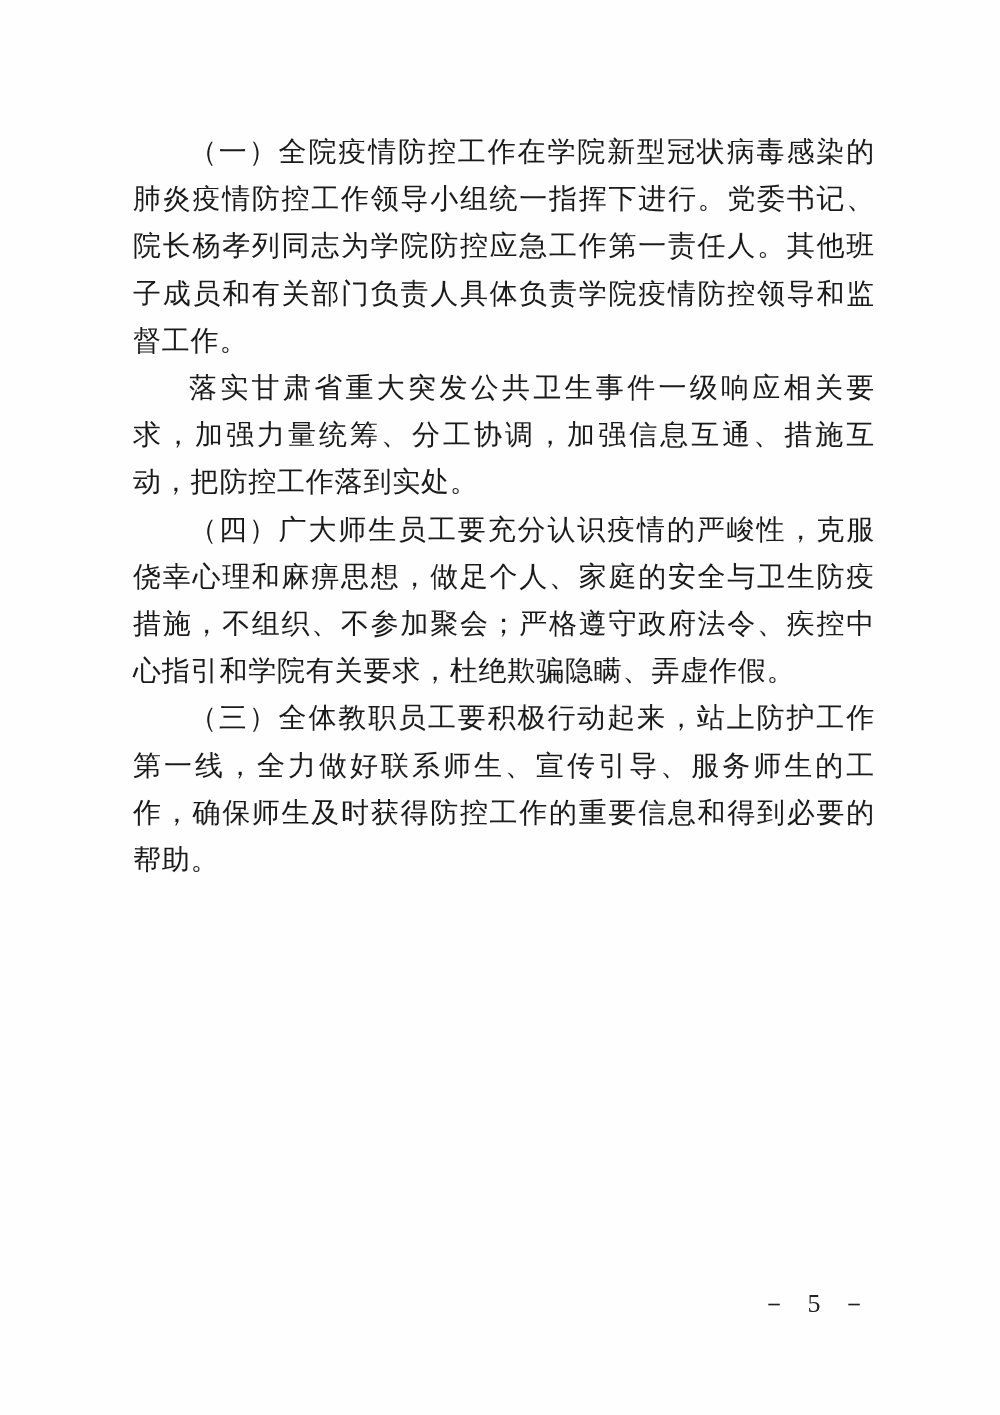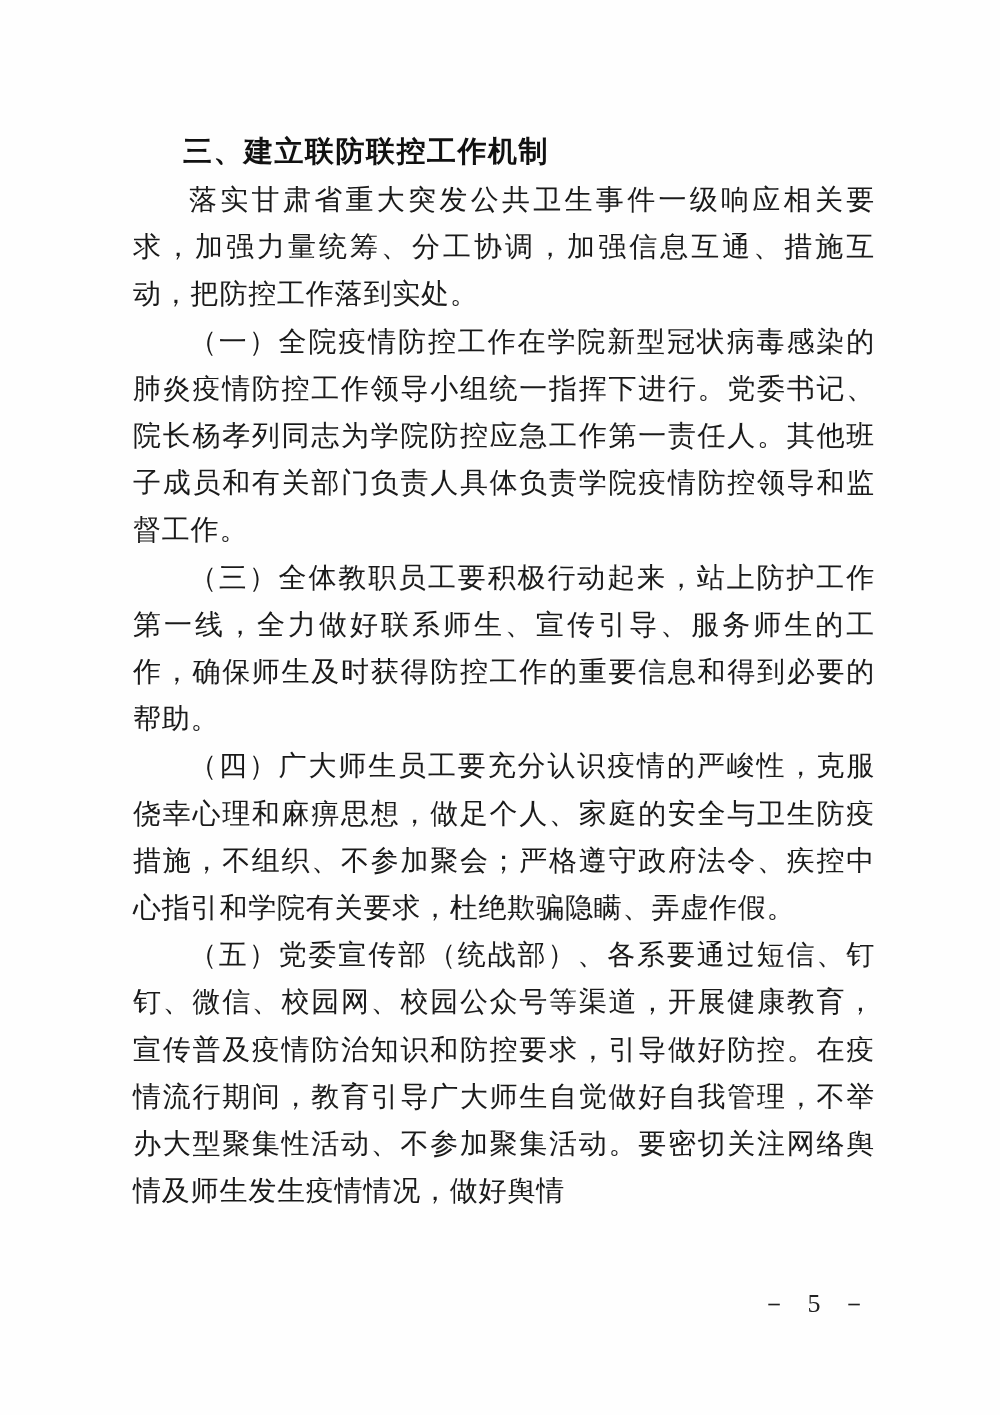--- a/index.html
+++ b/index.html
@@ -51,21 +51,19 @@
     letter-spacing: 7px;
     color: #222;
     font-family: "Liberation Serif", "DejaVu Serif", serif;
   }
 </style>
 </head>
 <body>
 
 <div class="page">
   <div class="content">
-    <h3 class="heading">三、建立联防联控工作机制</h3>
+    <p class="para">（一）全院疫情防控工作在学院新型冠状病毒感染的肺炎疫情防控工作领导小组统一指挥下进行。党委书记、院长杨孝列同志为学院防控应急工作第一责任人。其他班子成员和有关部门负责人具体负责学院疫情防控领导和监督工作。</p>
     <p class="para">落实甘肃省重大突发公共卫生事件一级响应相关要求，加强力量统筹、分工协调，加强信息互通、措施互动，把防控工作落到实处。</p>
-    <p class="para">（一）全院疫情防控工作在学院新型冠状病毒感染的肺炎疫情防控工作领导小组统一指挥下进行。党委书记、院长杨孝列同志为学院防控应急工作第一责任人。其他班子成员和有关部门负责人具体负责学院疫情防控领导和监督工作。</p>
+    <p class="para">（四）广大师生员工要充分认识疫情的严峻性，克服侥幸心理和麻痹思想，做足个人、家庭的安全与卫生防疫措施，不组织、不参加聚会；严格遵守政府法令、疾控中心指引和学院有关要求，杜绝欺骗隐瞒、弄虚作假。</p>
     <p class="para">（三）全体教职员工要积极行动起来，站上防护工作第一线，全力做好联系师生、宣传引导、服务师生的工作，确保师生及时获得防控工作的重要信息和得到必要的帮助。</p>
-    <p class="para">（四）广大师生员工要充分认识疫情的严峻性，克服侥幸心理和麻痹思想，做足个人、家庭的安全与卫生防疫措施，不组织、不参加聚会；严格遵守政府法令、疾控中心指引和学院有关要求，杜绝欺骗隐瞒、弄虚作假。</p>
-    <p class="para">（五）党委宣传部（统战部）、各系要通过短信、钉钉、微信、校园网、校园公众号等渠道，开展健康教育，宣传普及疫情防治知识和防控要求，引导做好防控。在疫情流行期间，教育引导广大师生自觉做好自我管理，不举办大型聚集性活动、不参加聚集活动。要密切关注网络舆情及师生发生疫情情况，做好舆情</p>
   </div>
   <div class="page-number">－ 5 －</div>
 </div>
 
 </body></html>

